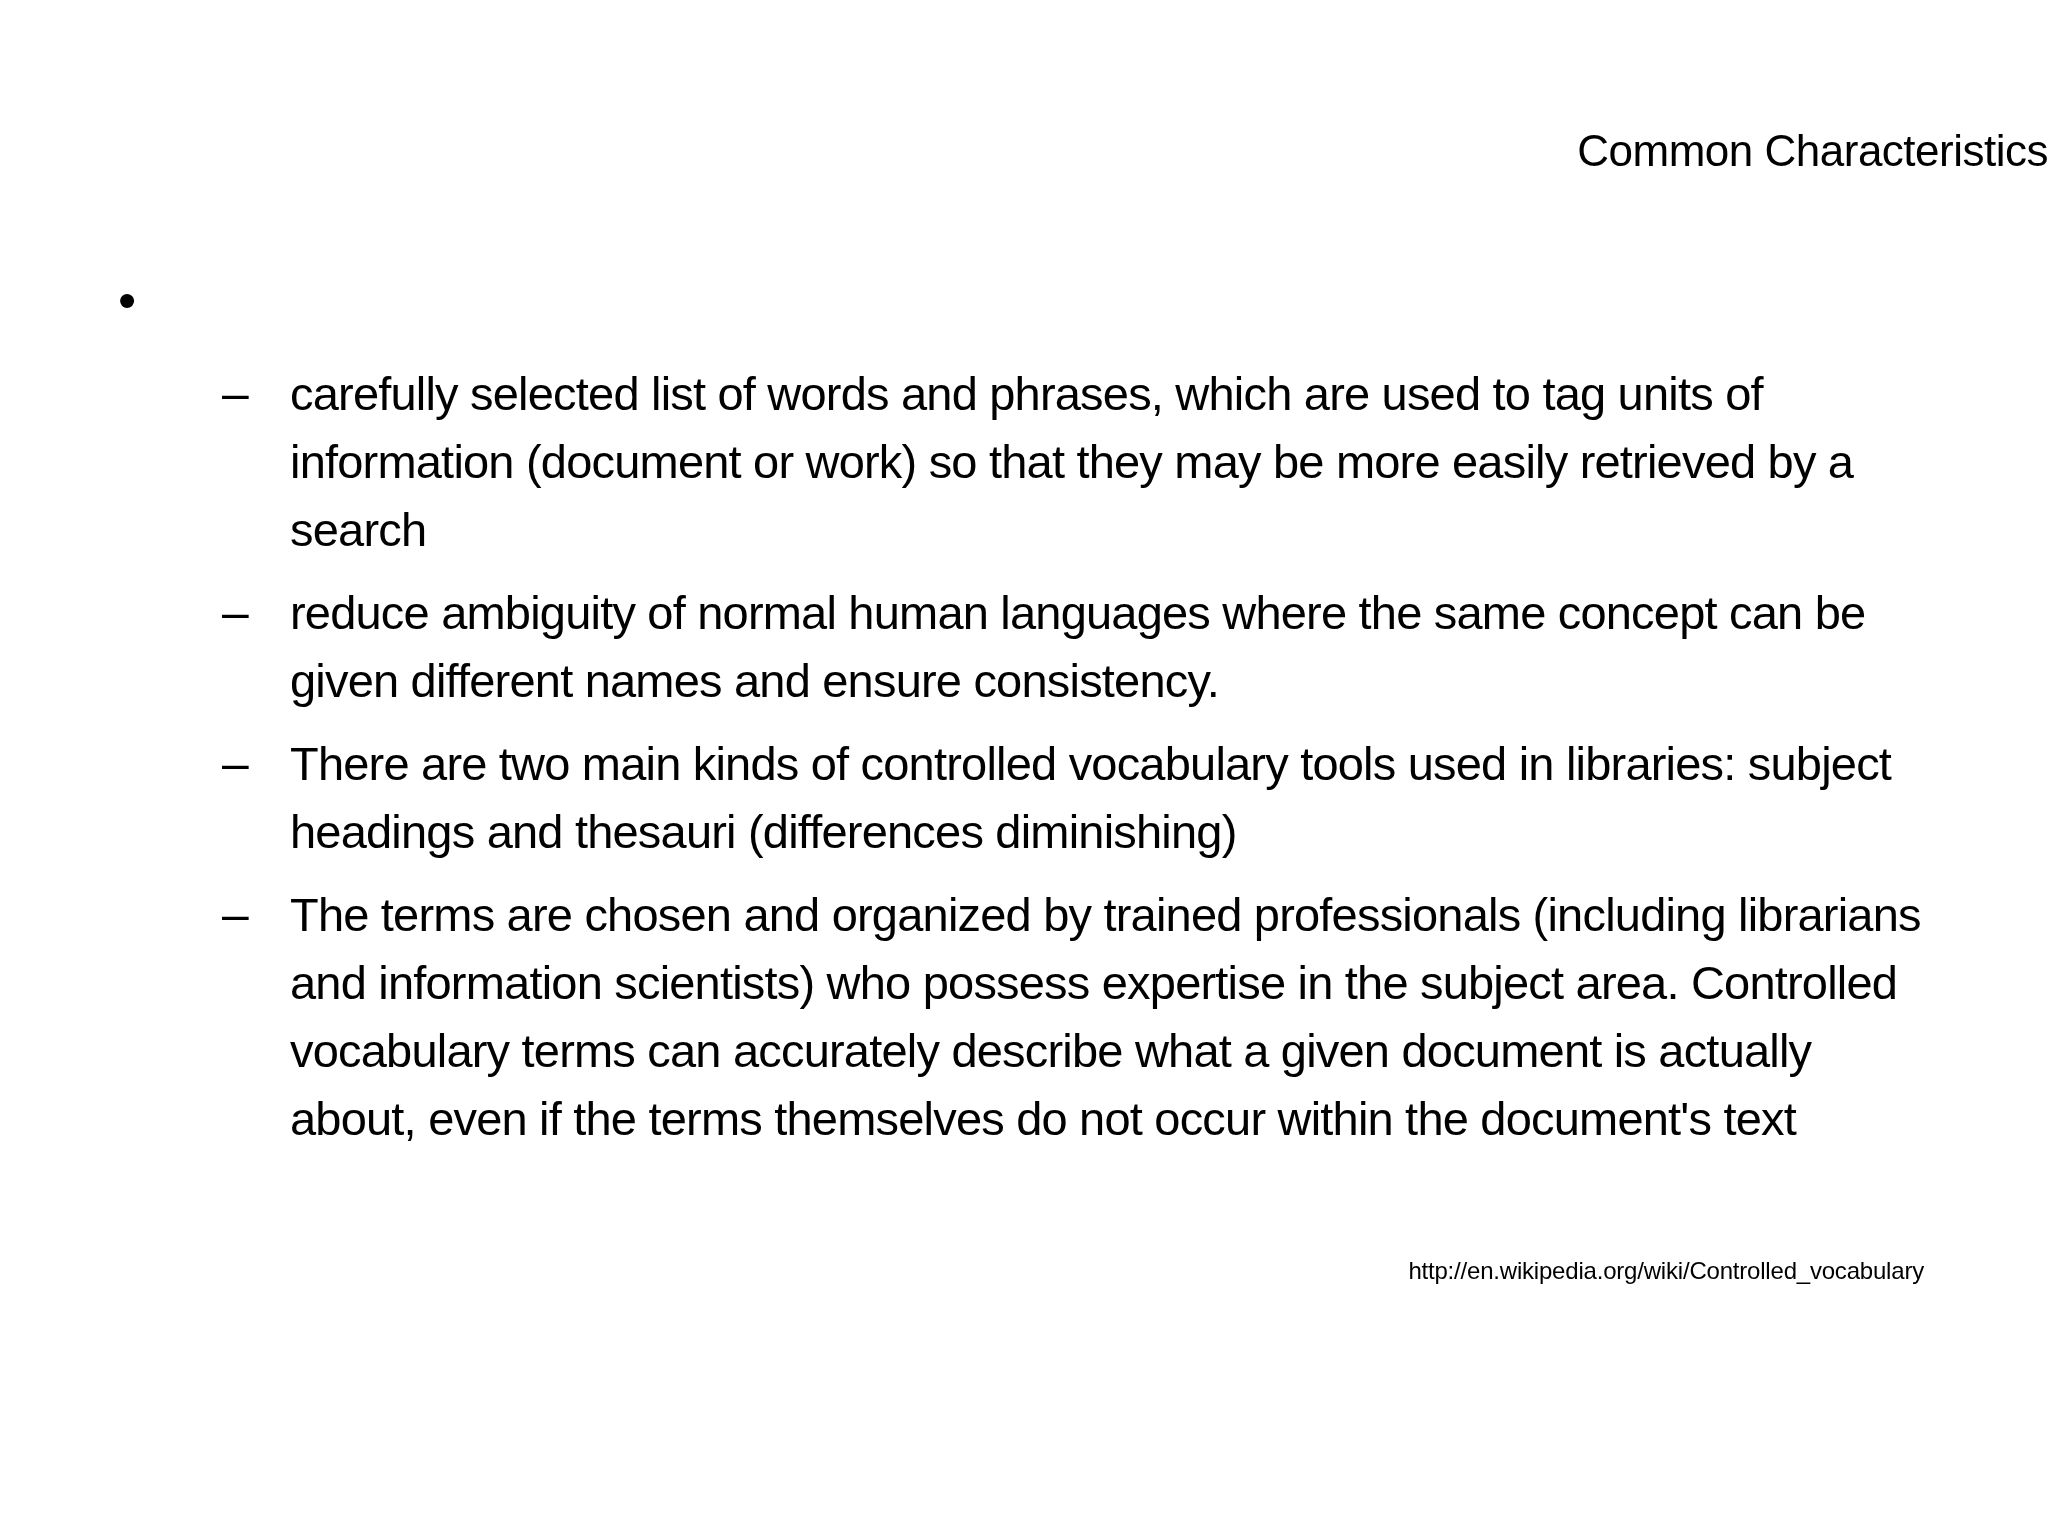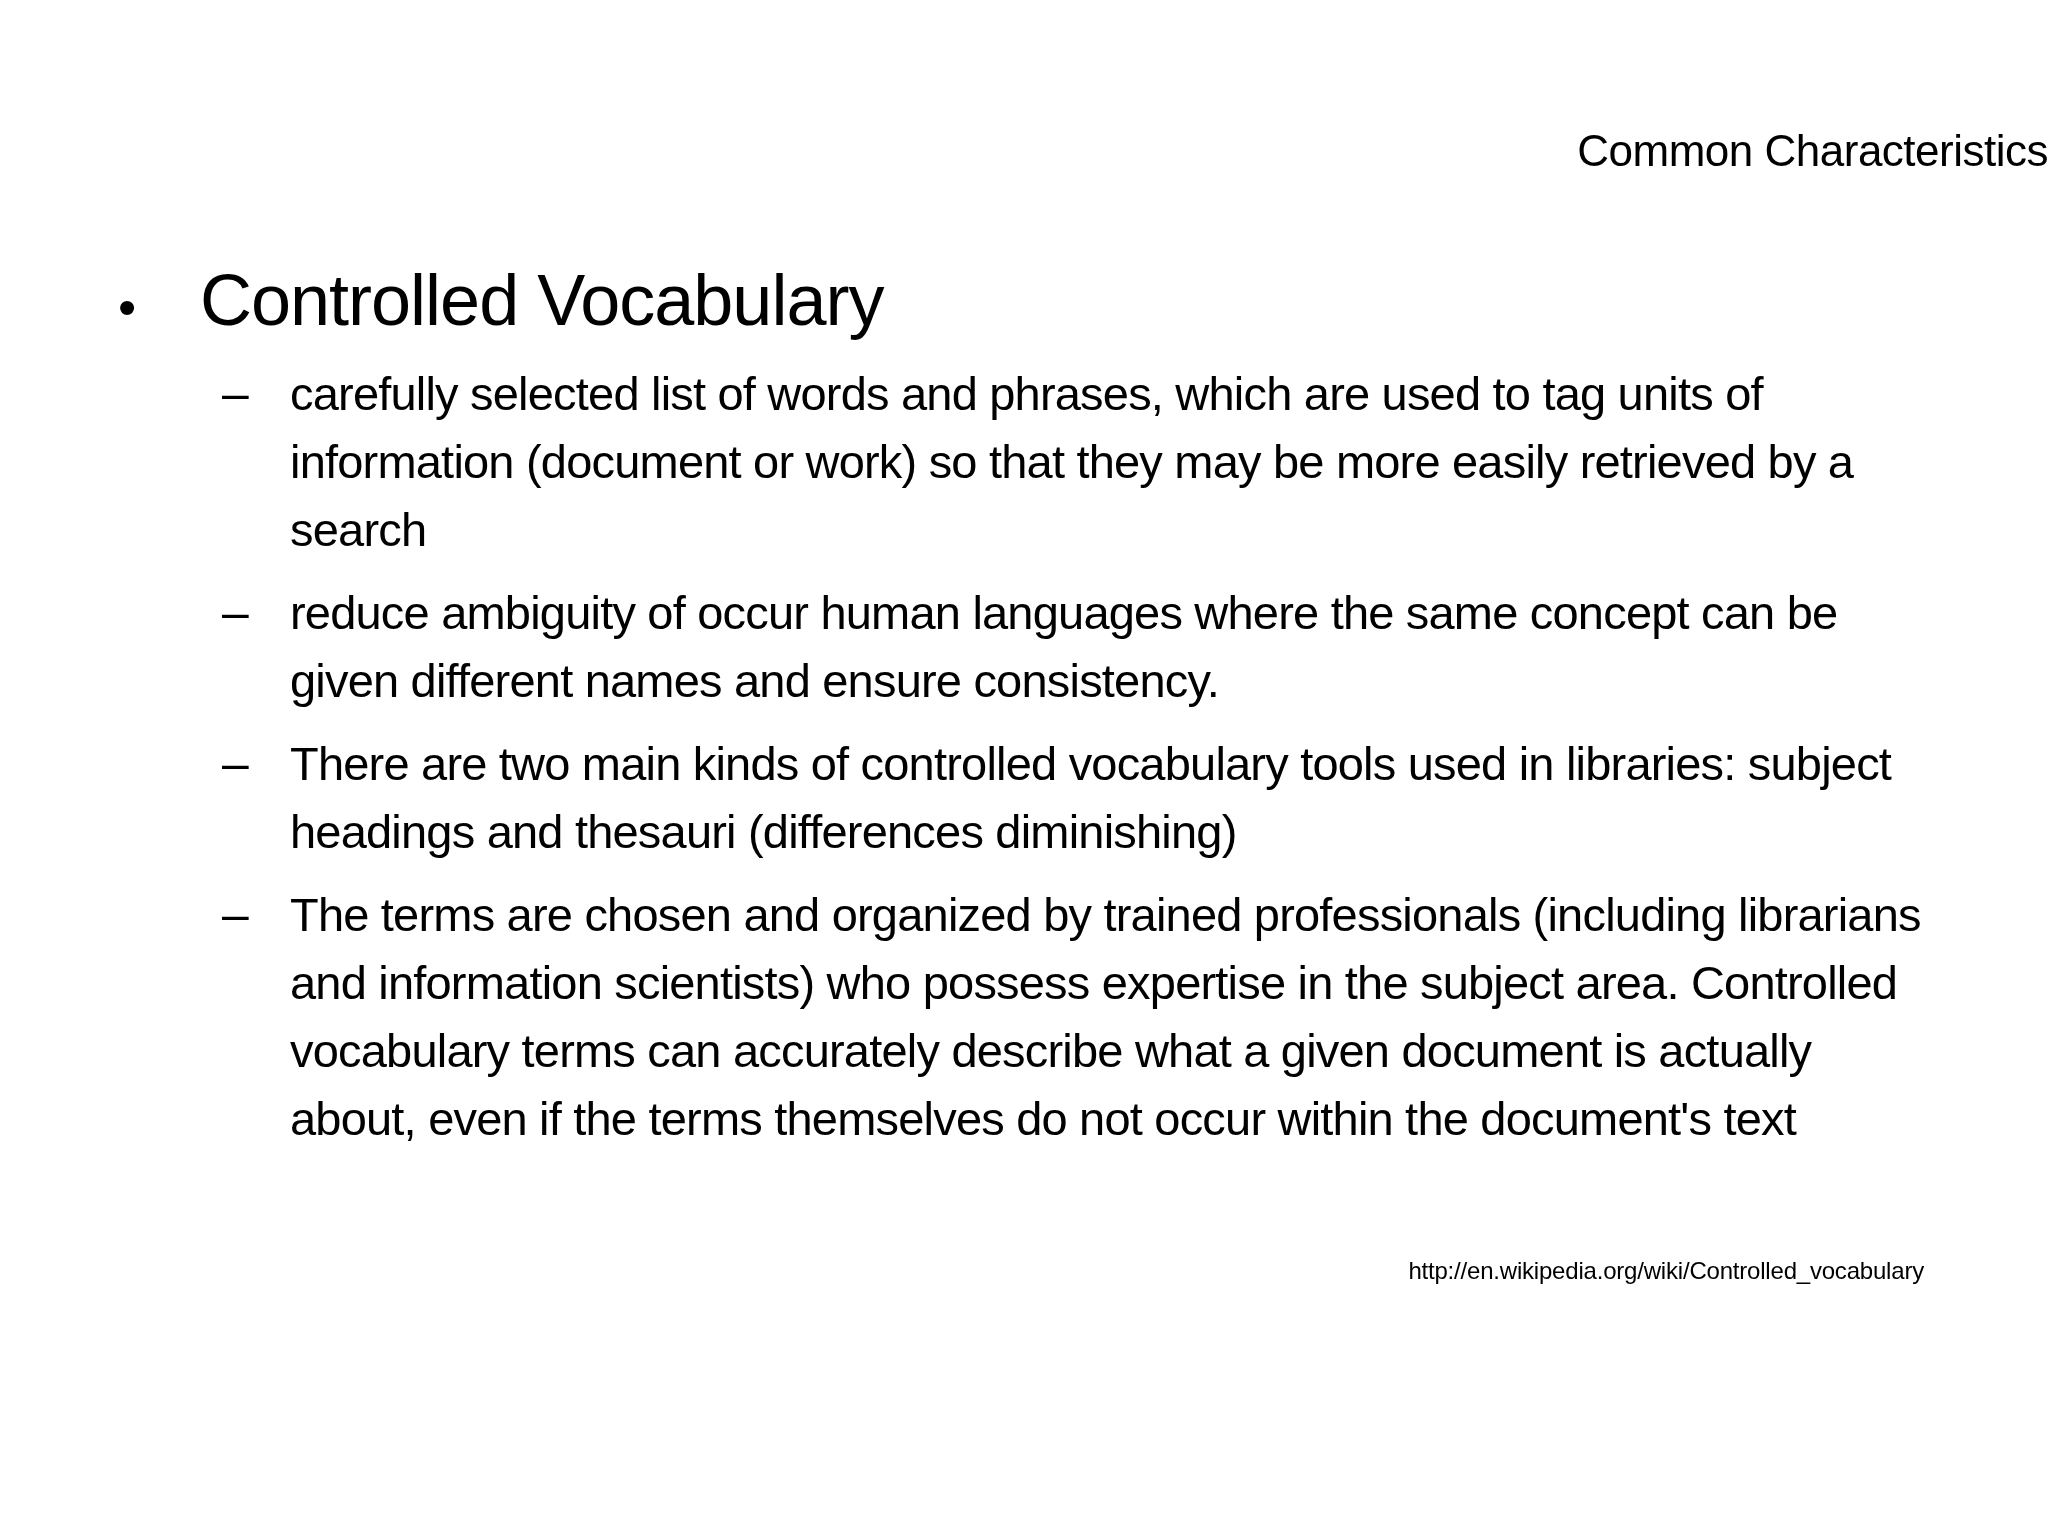--- a/index.html
+++ b/index.html
@@ -75,31 +75,30 @@
       margin-top: 8px;
     }
   </style>
 </head>
 <body>
 
 <div class="slide-title">Common Characteristics</div>
 
 <div class="level1">
   <span class="bullet">•</span>
-  <span class="text">Controlled Vocabulary</span>
 </div>
 
 <div class="sublist">
   <div class="subitem">
     <span class="dash">–</span>
     <span class="text">carefully selected list of words and phrases, which are used to tag units of information (document or work) so that they may be more easily retrieved by a search</span>
   </div>
   <div class="subitem">
     <span class="dash">–</span>
-    <span class="text">reduce ambiguity of occur human languages where the same concept can be given different names and ensure consistency.</span>
+    <span class="text">reduce ambiguity of normal human languages where the same concept can be given different names and ensure consistency.</span>
   </div>
   <div class="subitem">
     <span class="dash">–</span>
     <span class="text">There are two main kinds of controlled vocabulary tools used in libraries: subject headings and thesauri (differences diminishing)</span>
   </div>
   <div class="subitem">
     <span class="dash">–</span>
     <span class="text">The terms are chosen and organized by trained professionals (including librarians and information scientists) who possess expertise in the subject area. Controlled vocabulary terms can accurately describe what a given document is actually about, even if the terms themselves do not occur within the document's text</span>
   </div>
 </div>

